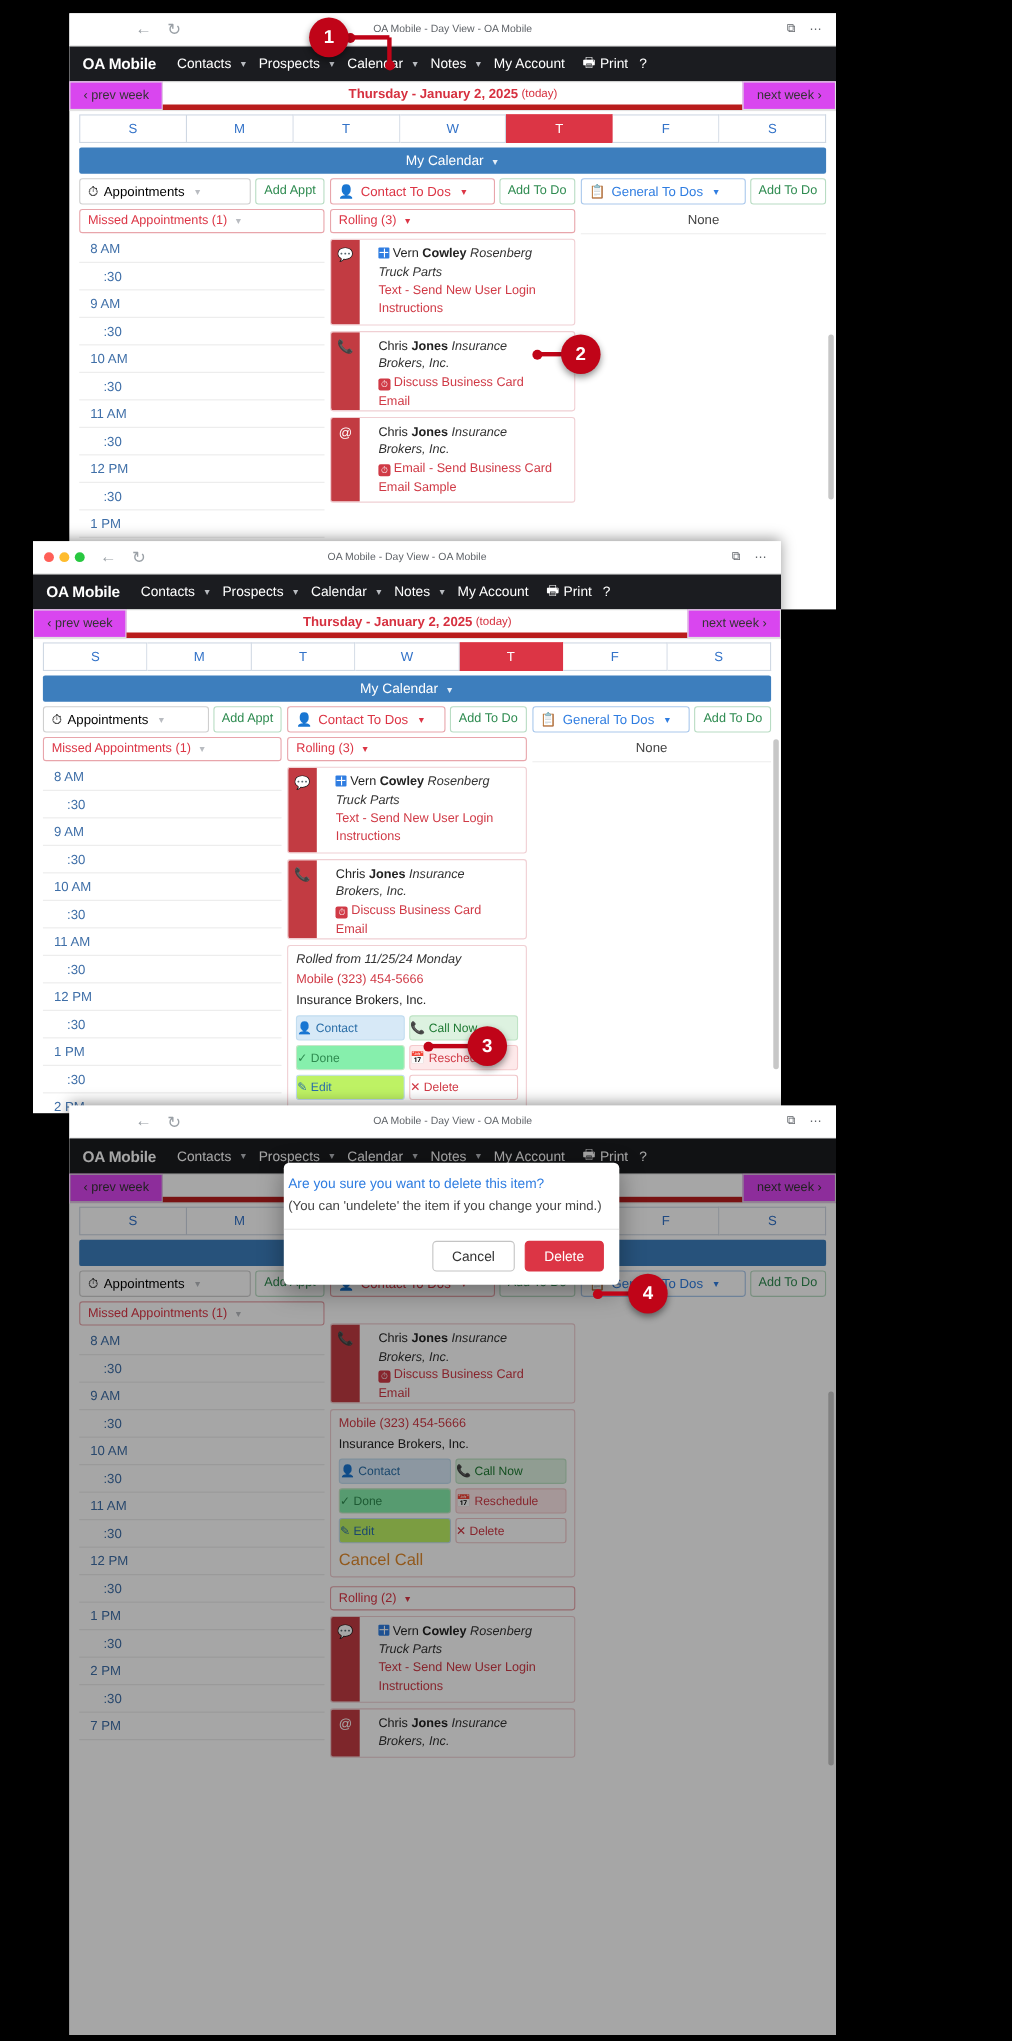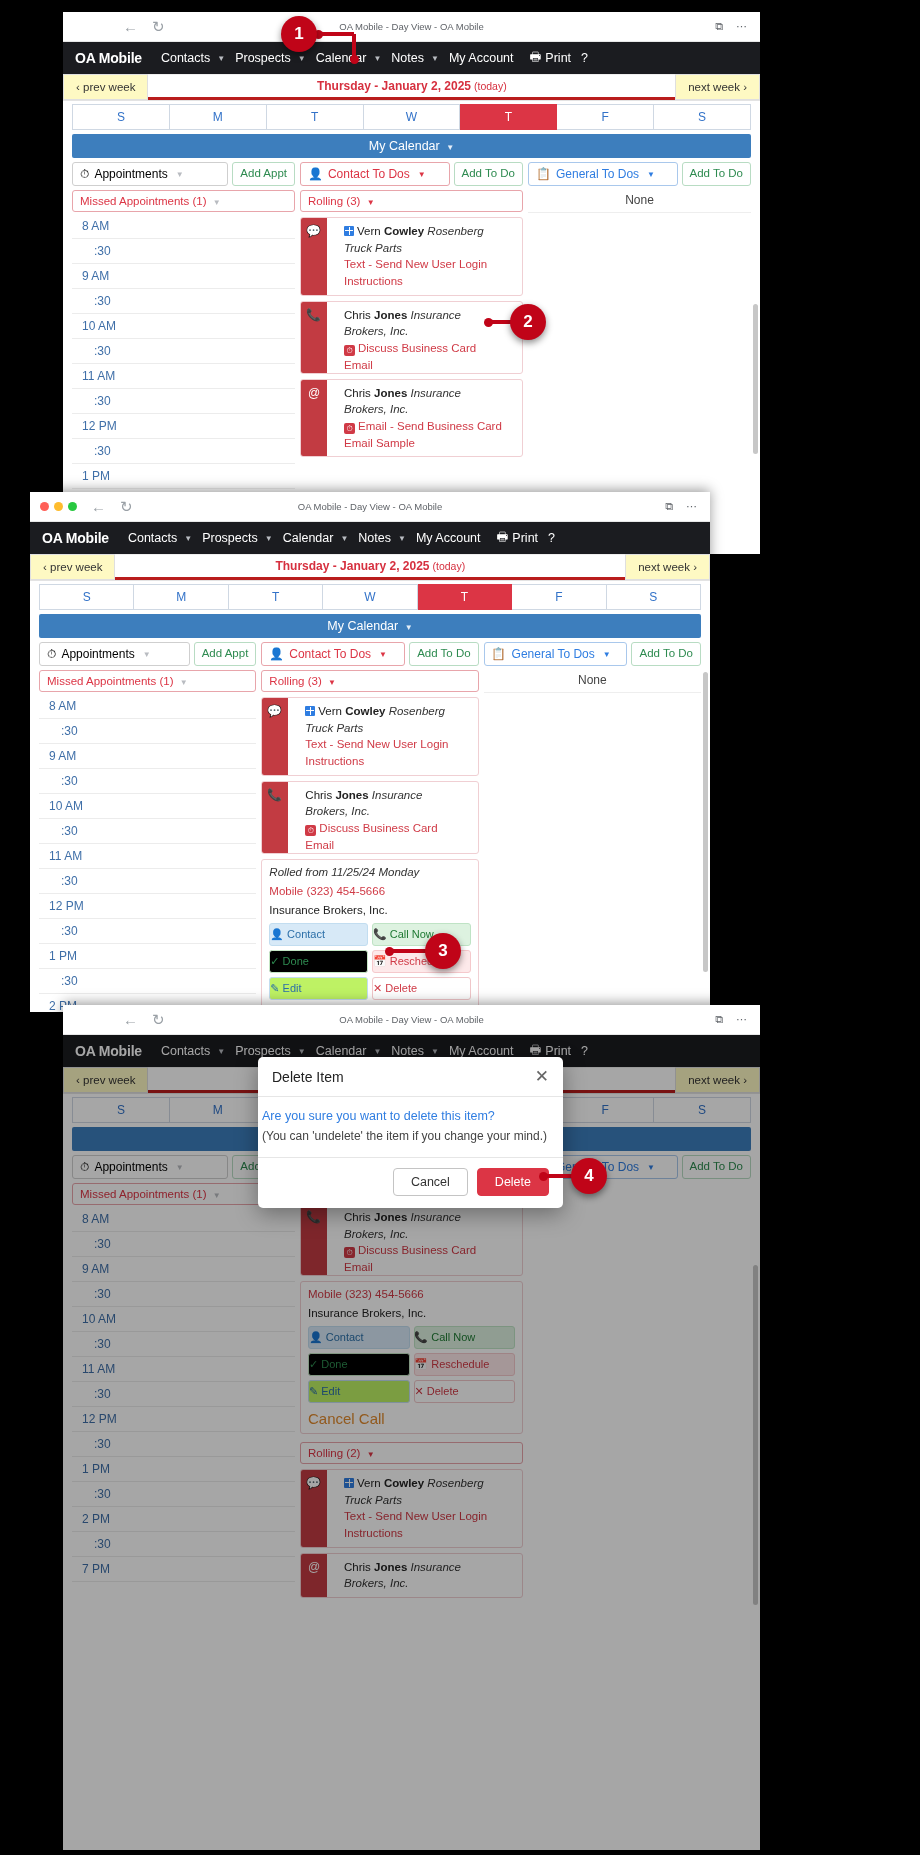--- a/index.html
+++ b/index.html
@@ -36,25 +36,25 @@
   }
   .brand { font-weight:bold; font-size:14px; margin-right:14px; letter-spacing:-.2px;}
   .navitem { padding:0 5px; display:flex; align-items:center; gap:4px; white-space:nowrap; }
   .caret { font-size:8px; color:#b9bcc1; margin-left:3px; }
   .navitem.sep { margin-right:6px; }
 
   
   .weekbar { display:flex; height:27px; border-bottom:1px solid #e3e3e3; }
   .prevweek, .nextweek {
     flex:0 0 auto; padding:12px 12px; display:flex; align-items:center;
-    font-size:11.5px; color:#333; border:1px solid #dfdfdf; background:#fef9c3;
+    font-size:11.5px; color:#333; border:1px solid #dfdfdf; background:#d946ef;
   }
   .daytitle {
     flex:1; display:flex; align-items:center; justify-content:center;
-    color:#d6303f; font-weight:bold; font-size:12px; border-bottom:3px solid #b91c1c;
+    color:#d6303f; font-weight:bold; font-size:12px; border-bottom:5px solid #b91c1c;
     border-top:1px solid #efefef;
   }
   .daytitle .today { font-weight:normal; font-size:10.5px; margin-left:3px;}
 
   .dowrow { display:flex; padding:0 9px; margin-top:3px; }
   .dow {
     flex:1; text-align:center; font-size:12px; color:#3272c8;
     border:1px solid #cfd8e3; padding:5px 0; background:#fff;
   }
   .dow + .dow { border-left:none; }
@@ -108,21 +108,21 @@
              color:#fff; font-size:8px; text-align:center; line-height:11px; margin-right:3px; vertical-align:-1px;}
 
   .detail { border:1px solid #f0cfd3; border-radius:3px; margin-top:5px; padding:6px 7px; font-size:11.5px; background:#fff;}
   .detail .rolled { font-style:italic; color:#333; }
   .detail .phone { color:#d03a46; margin-top:7px; }
   .detail .org { color:#222; margin-top:7px; }
   .actgrid { display:grid; grid-template-columns:1fr 1fr; gap:4px; margin-top:7px; }
   .act { border-radius:3px; padding:4px 0; font-size:11px; border:1px solid; }
   .act.contact { background:#d7e9f7; border-color:#c2ddf0; color:#2c6fa8; }
   .act.call    { background:#ddf2e0; border-color:#bfe3c5; color:#1f7a33; }
-  .act.done    { background:#000000; border-color:#c6e7c6; color:#2e8b50; }
+  .act.done    { background:#86efac; border-color:#c6e7c6; color:#2e8b50; }
   .act.resched { background:#fde9ea; border-color:#f5c9cc; color:#d03a46; }
   .act.edit    { background:#bef264; border-color:#c2ddf0; color:#2c6fa8; }
   .act.delete  { background:#fff; border-color:#f0c6c9; color:#d03a46; }
   .cancelcall { color:#e08a2e; font-size:15px; margin-top:7px; }
 
   
   .scrollbar { position:absolute; right:2px; width:5px; background:#c7c7c7; border-radius:3px; }
 
   
   .dim { position:absolute; inset:0; background:rgba(0,0,0,0.35); }
@@ -639,24 +639,20 @@
             </div>
             <div class="btn-sm">Add To Do</div>
           </div>
         </div>
       </div>
 
       <div class="scrollbar" style="top:230px; height:340px;"></div>
 
       <div class="dim" style="height:815px;"></div>
       <div class="dialog" style="left:195px; top:22px; width:305px;">
-        <div class="dlg-head">
-          <div class="dlg-title">Delete Item</div>
-          <div class="dlg-x">✕</div>
-        </div>
         <div class="dlg-body">
           <div class="dlg-q">Are you sure you want to delete this item?</div>
           <div class="dlg-sub">(You can 'undelete' the item if you change your mind.)</div>
         </div>
         <div class="dlg-foot">
           <div class="dlg-btn dlg-cancel">Cancel</div>
           <div class="dlg-btn dlg-delete">Delete</div>
         </div>
       </div>
     </div>

